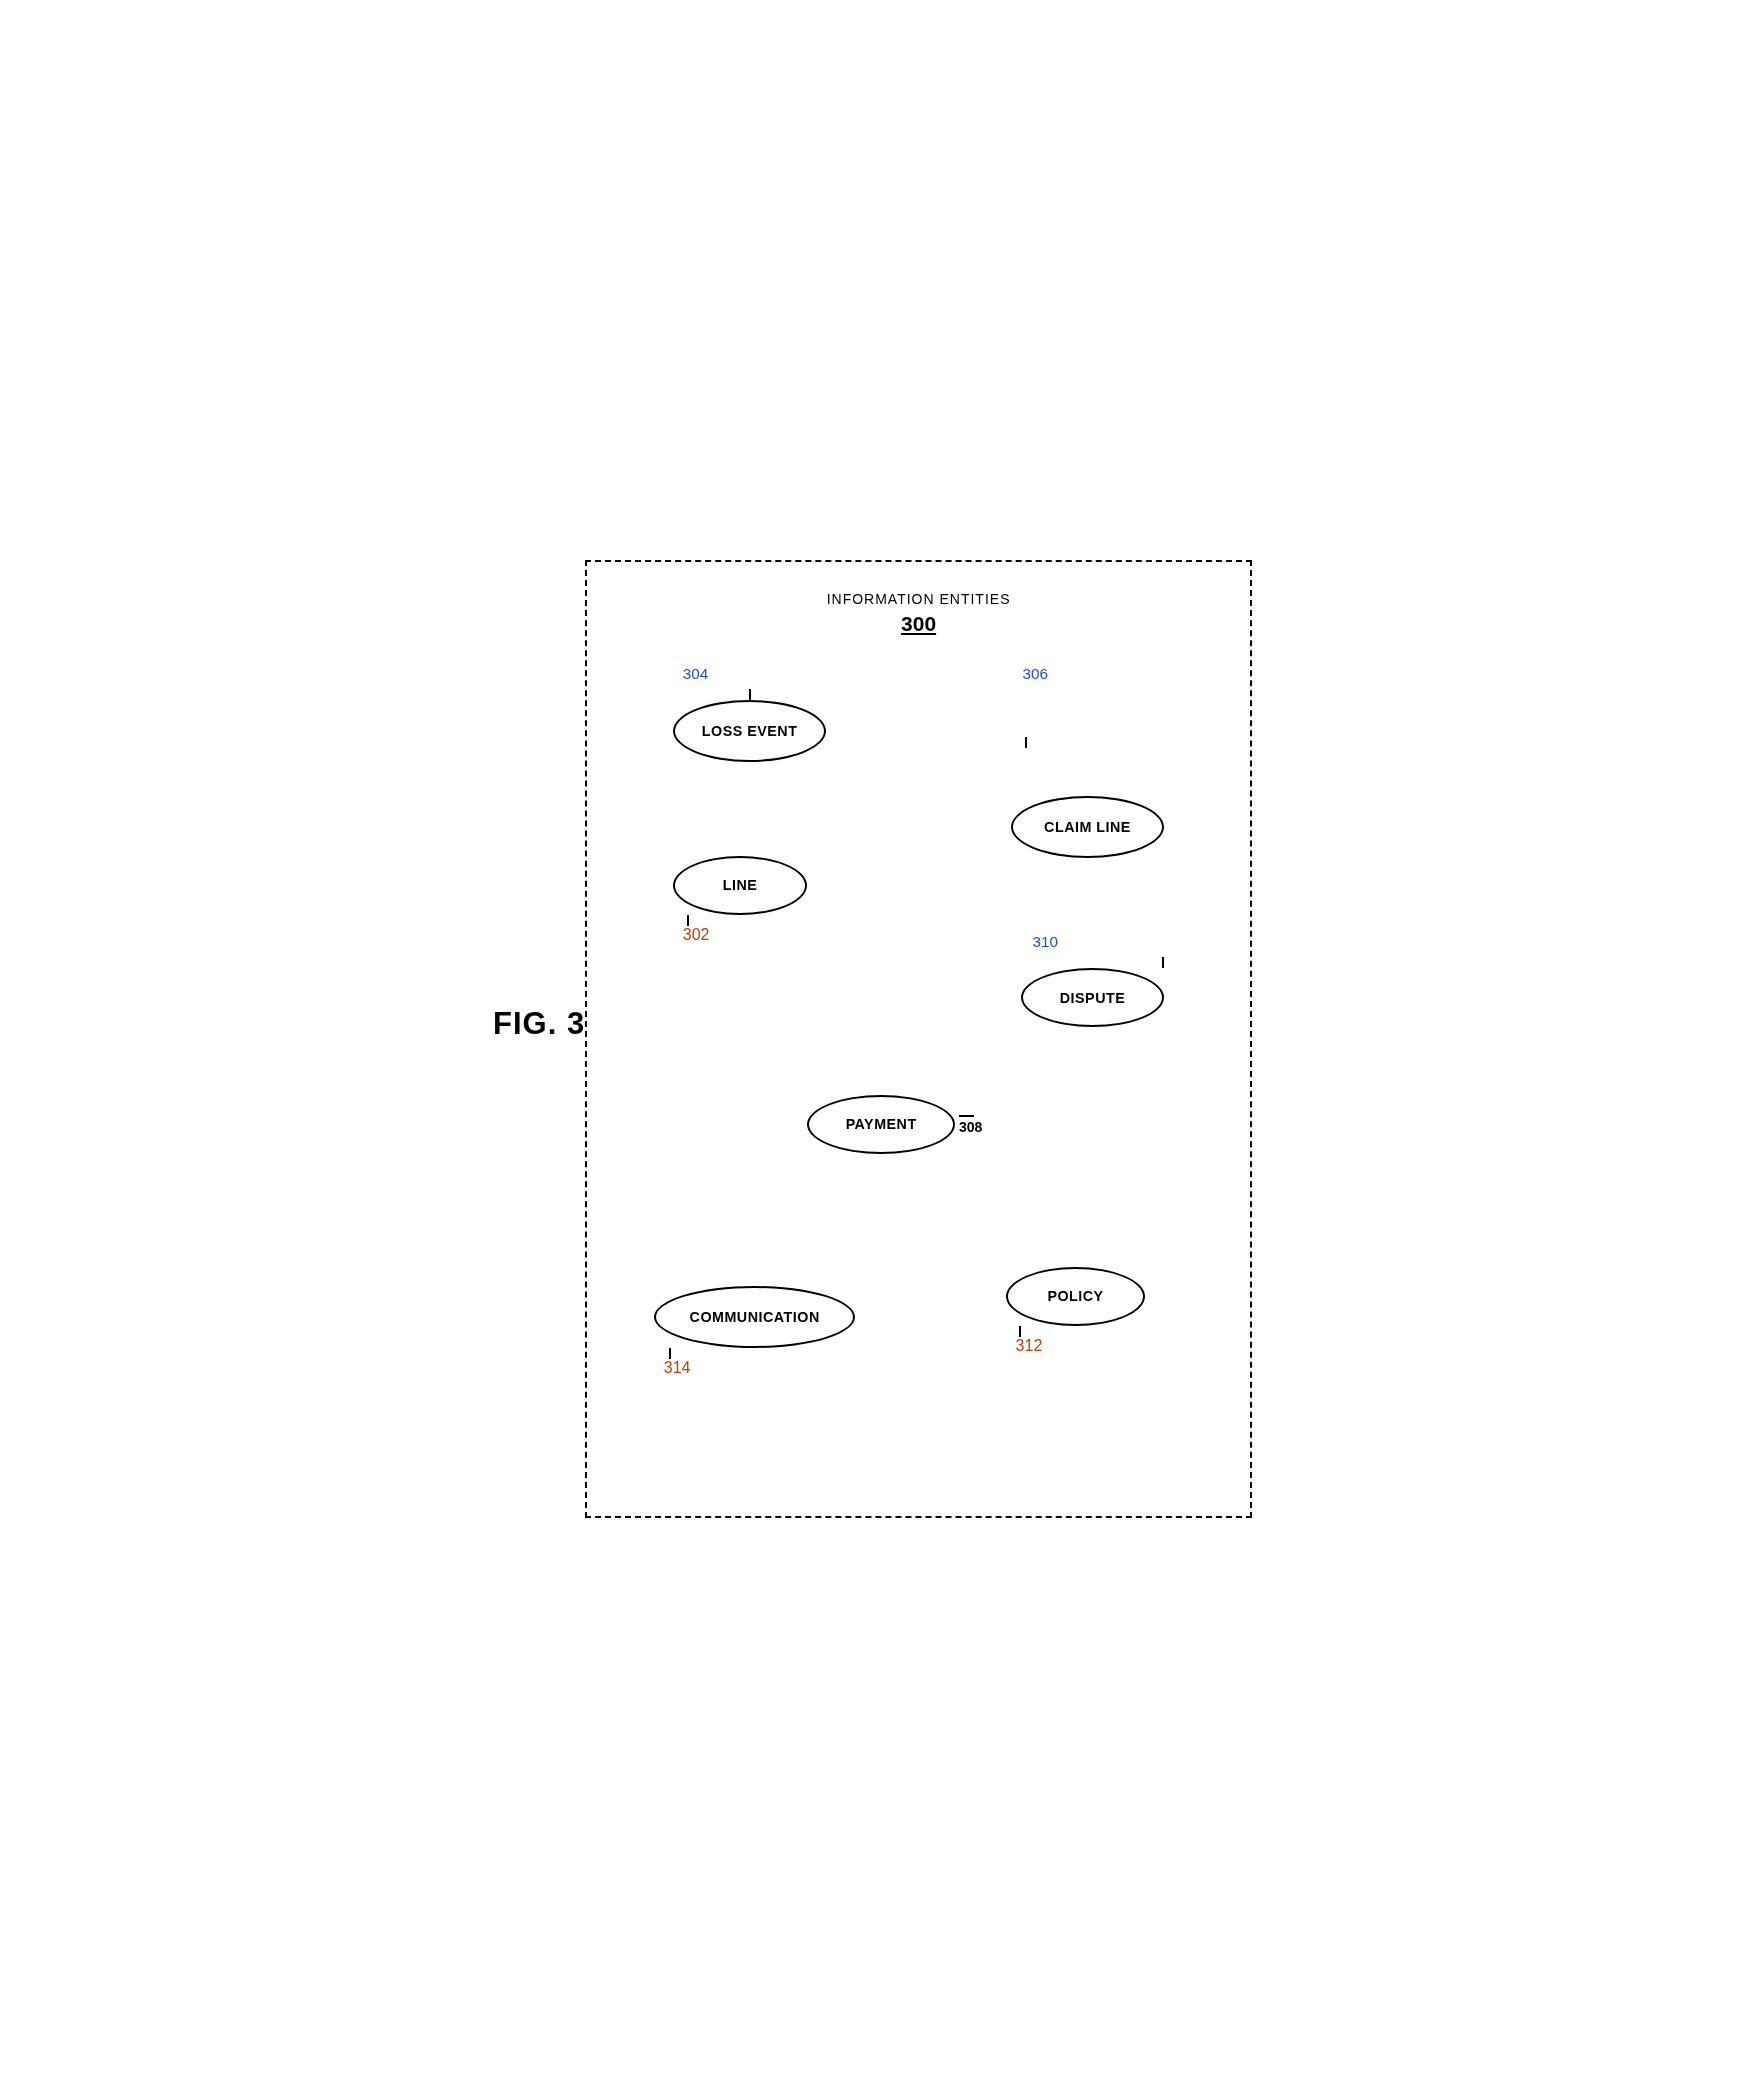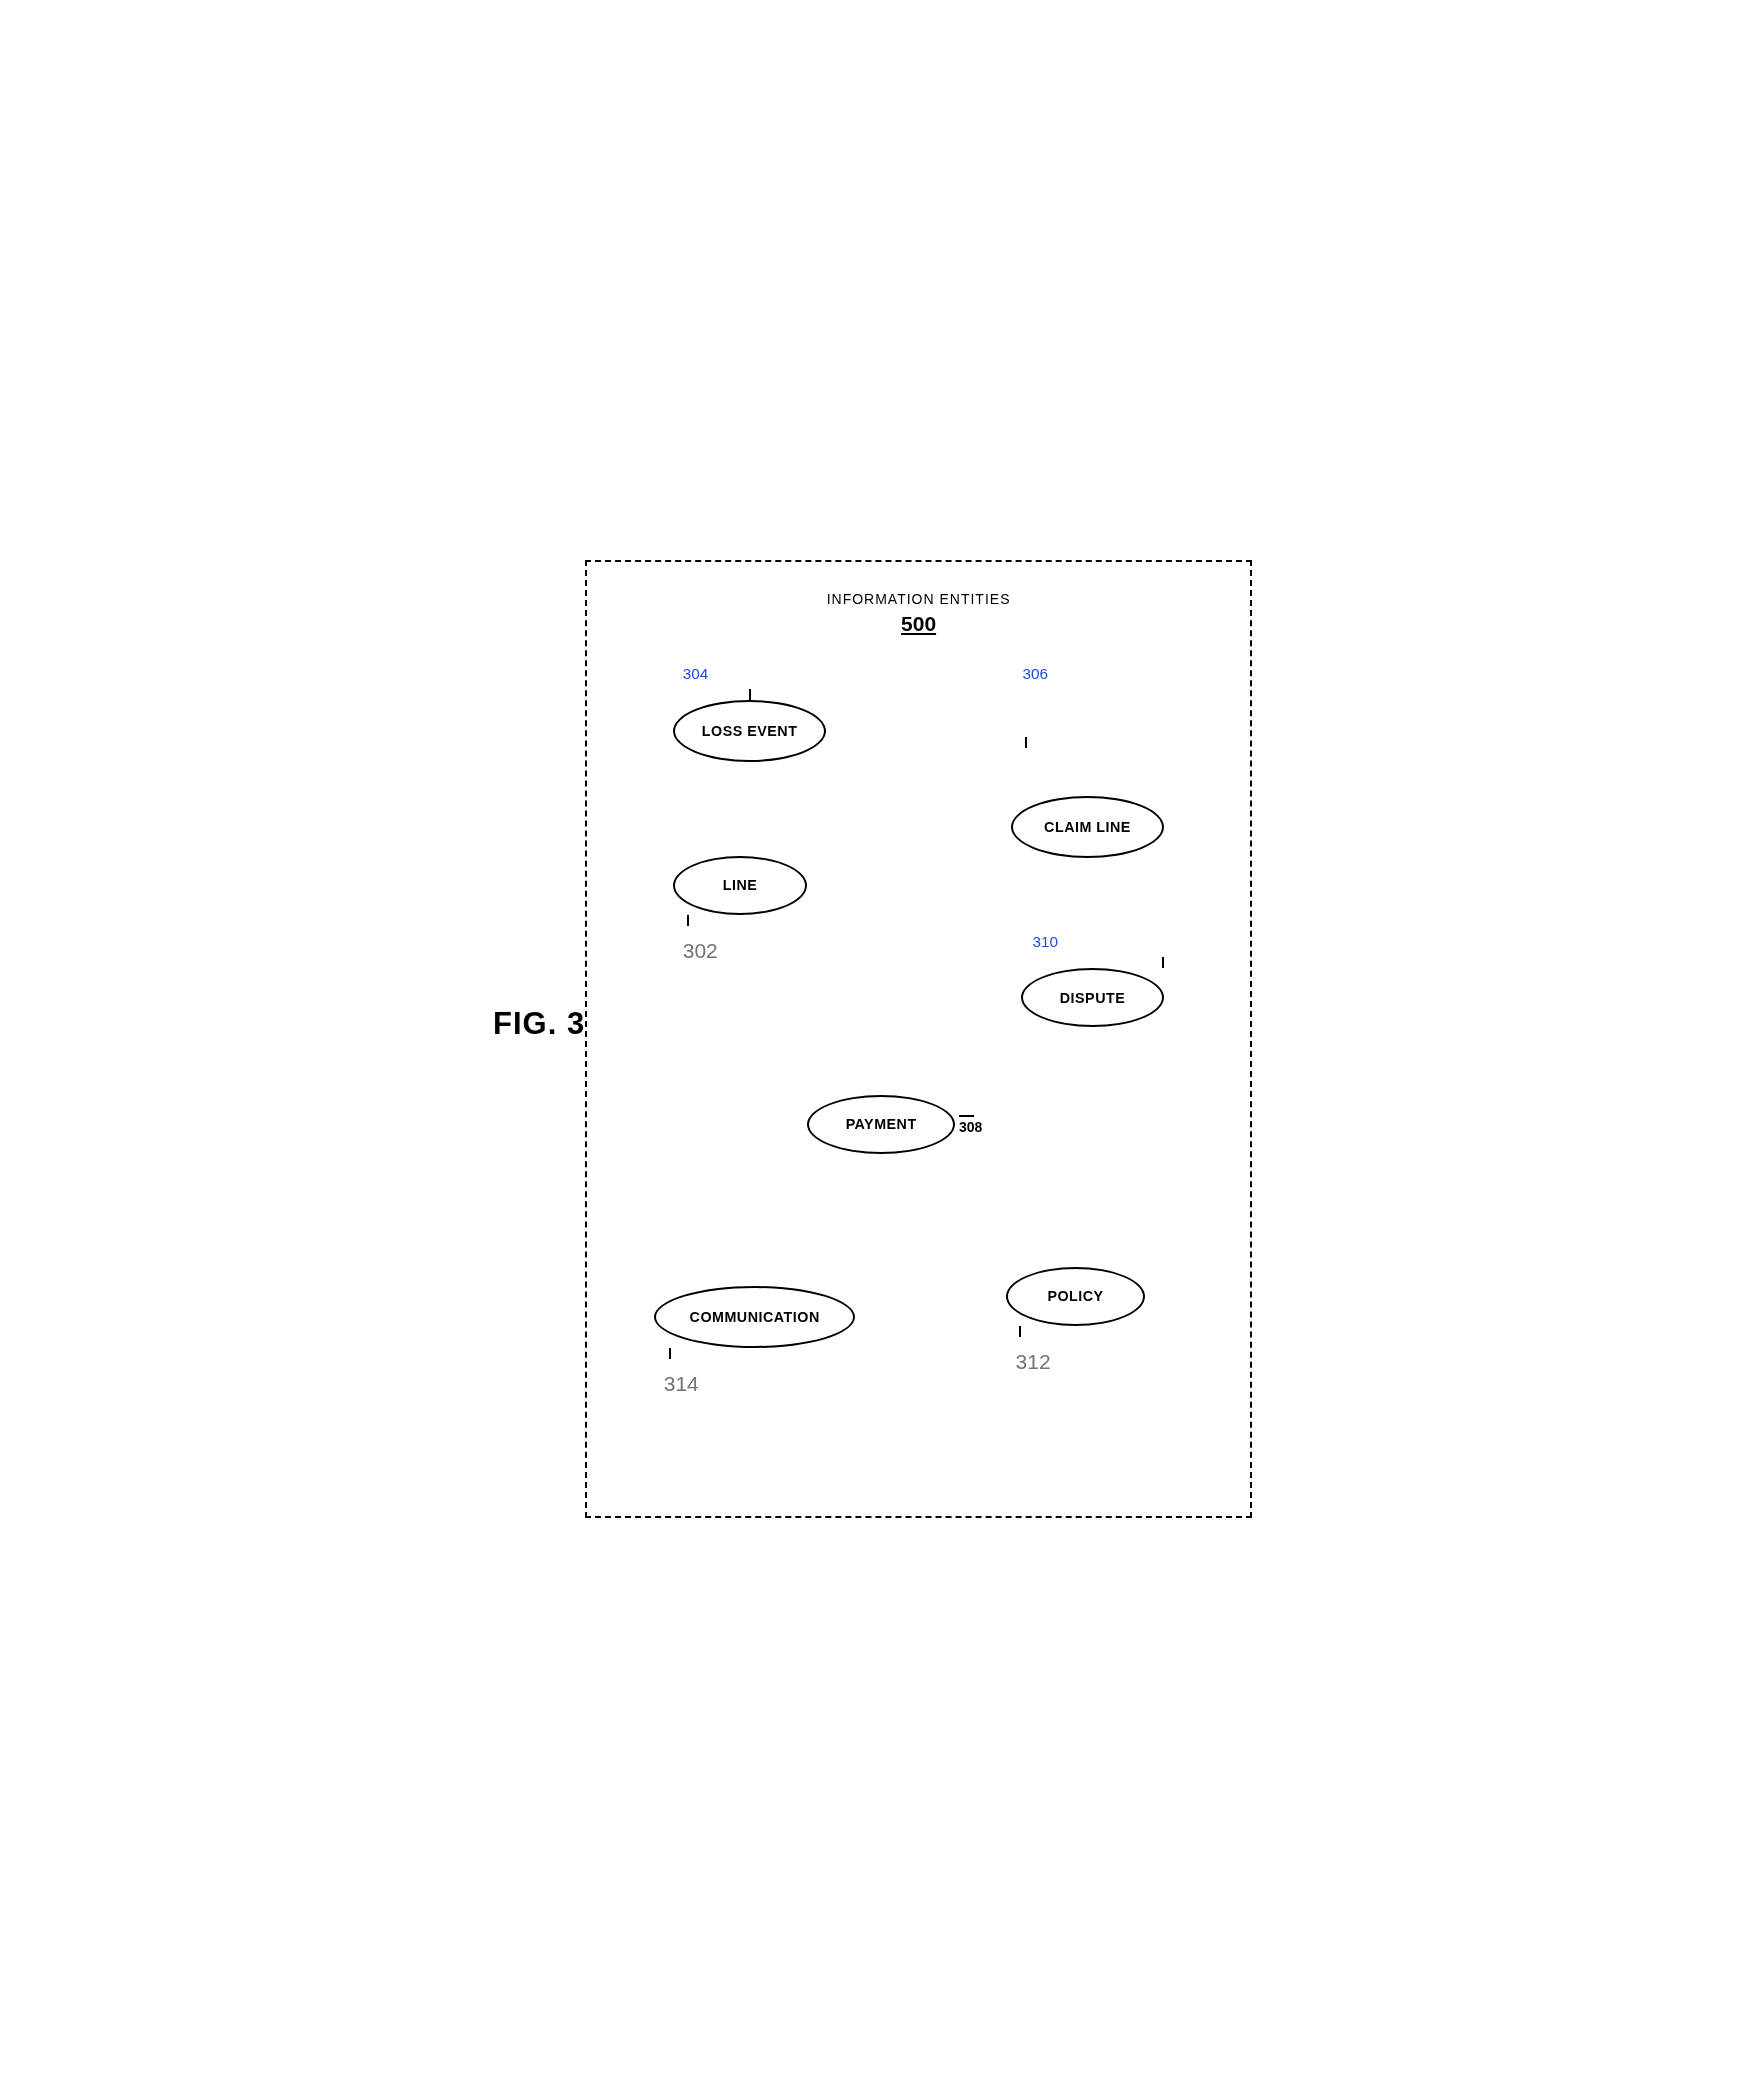--- a/index.html
+++ b/index.html
@@ -72,23 +72,23 @@
 
     .entity-ref-above {
       font-size: 15.3px;
       color: #1d4ed8;
       margin-bottom: 5.7px;
       align-self: flex-start;
       margin-left: 9.6px;
     }
 
     .entity-ref-below {
-      font-size: 21px;
-      color: #737373;
-      margin-top: 13px;
+      font-size: 16px;
+      color: #c2410c;
+      margin-top: 0;
       align-self: flex-start;
       margin-left: 9.6px;
     }
 
     .ellipse {
       border: 2.4px solid #000;
       border-radius: 50%;
       display: flex;
       align-items: center;
       justify-content: center;
@@ -151,21 +151,21 @@
     }
   </style>
 </head>
 <body>
 
 <div class="page-container">
   <div class="figure-title">FIG. 3</div>
 
   <div class="diagram-box">
     <div class="box-label">INFORMATION ENTITIES</div>
-    <div class="box-number">500</div>
+    <div class="box-number">300</div>
 
     <div class="entities-area">
 
       <div class="entity-node node-loss-event">
         <span class="entity-ref-above">304</span>
         <div class="tick tick-above"></div>
         <div class="ellipse" style="width:153px;height:62px;">
           <span>LOSS EVENT</span>
         </div>
       </div>

